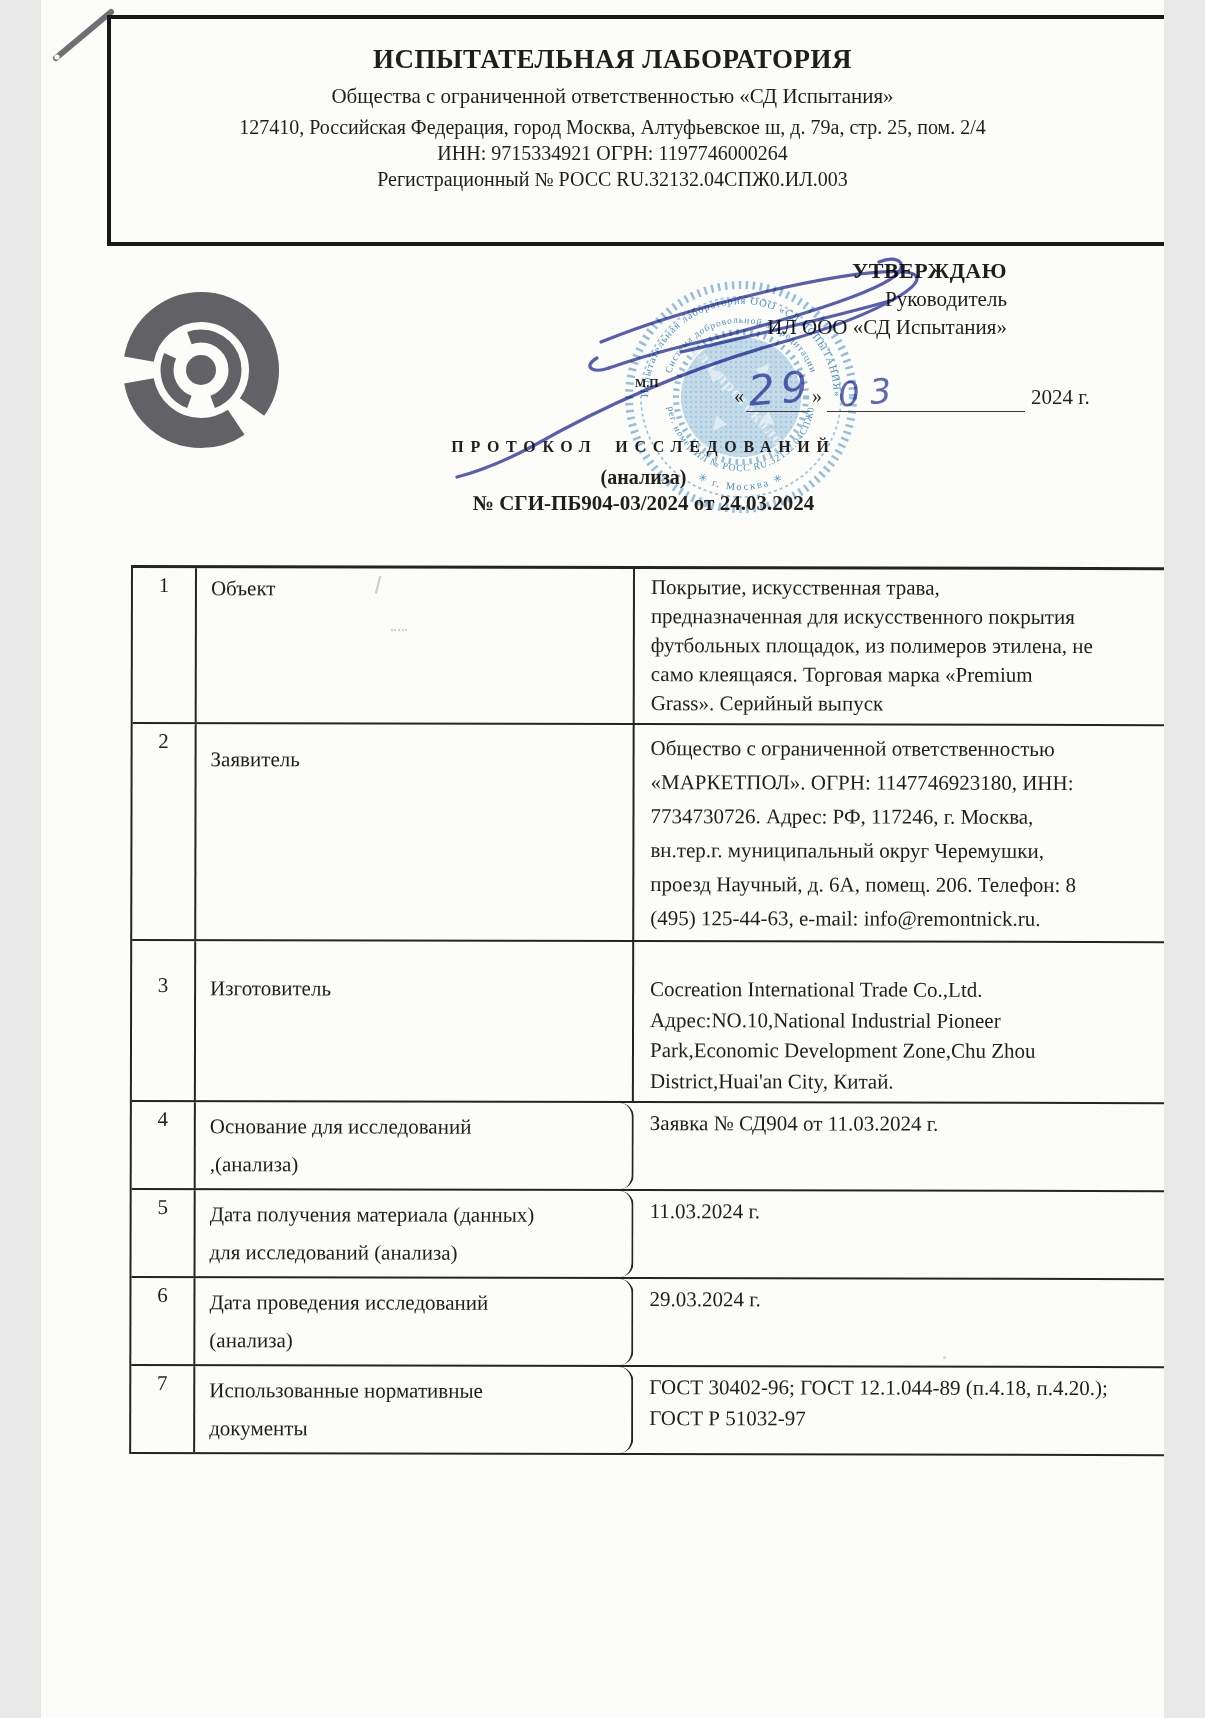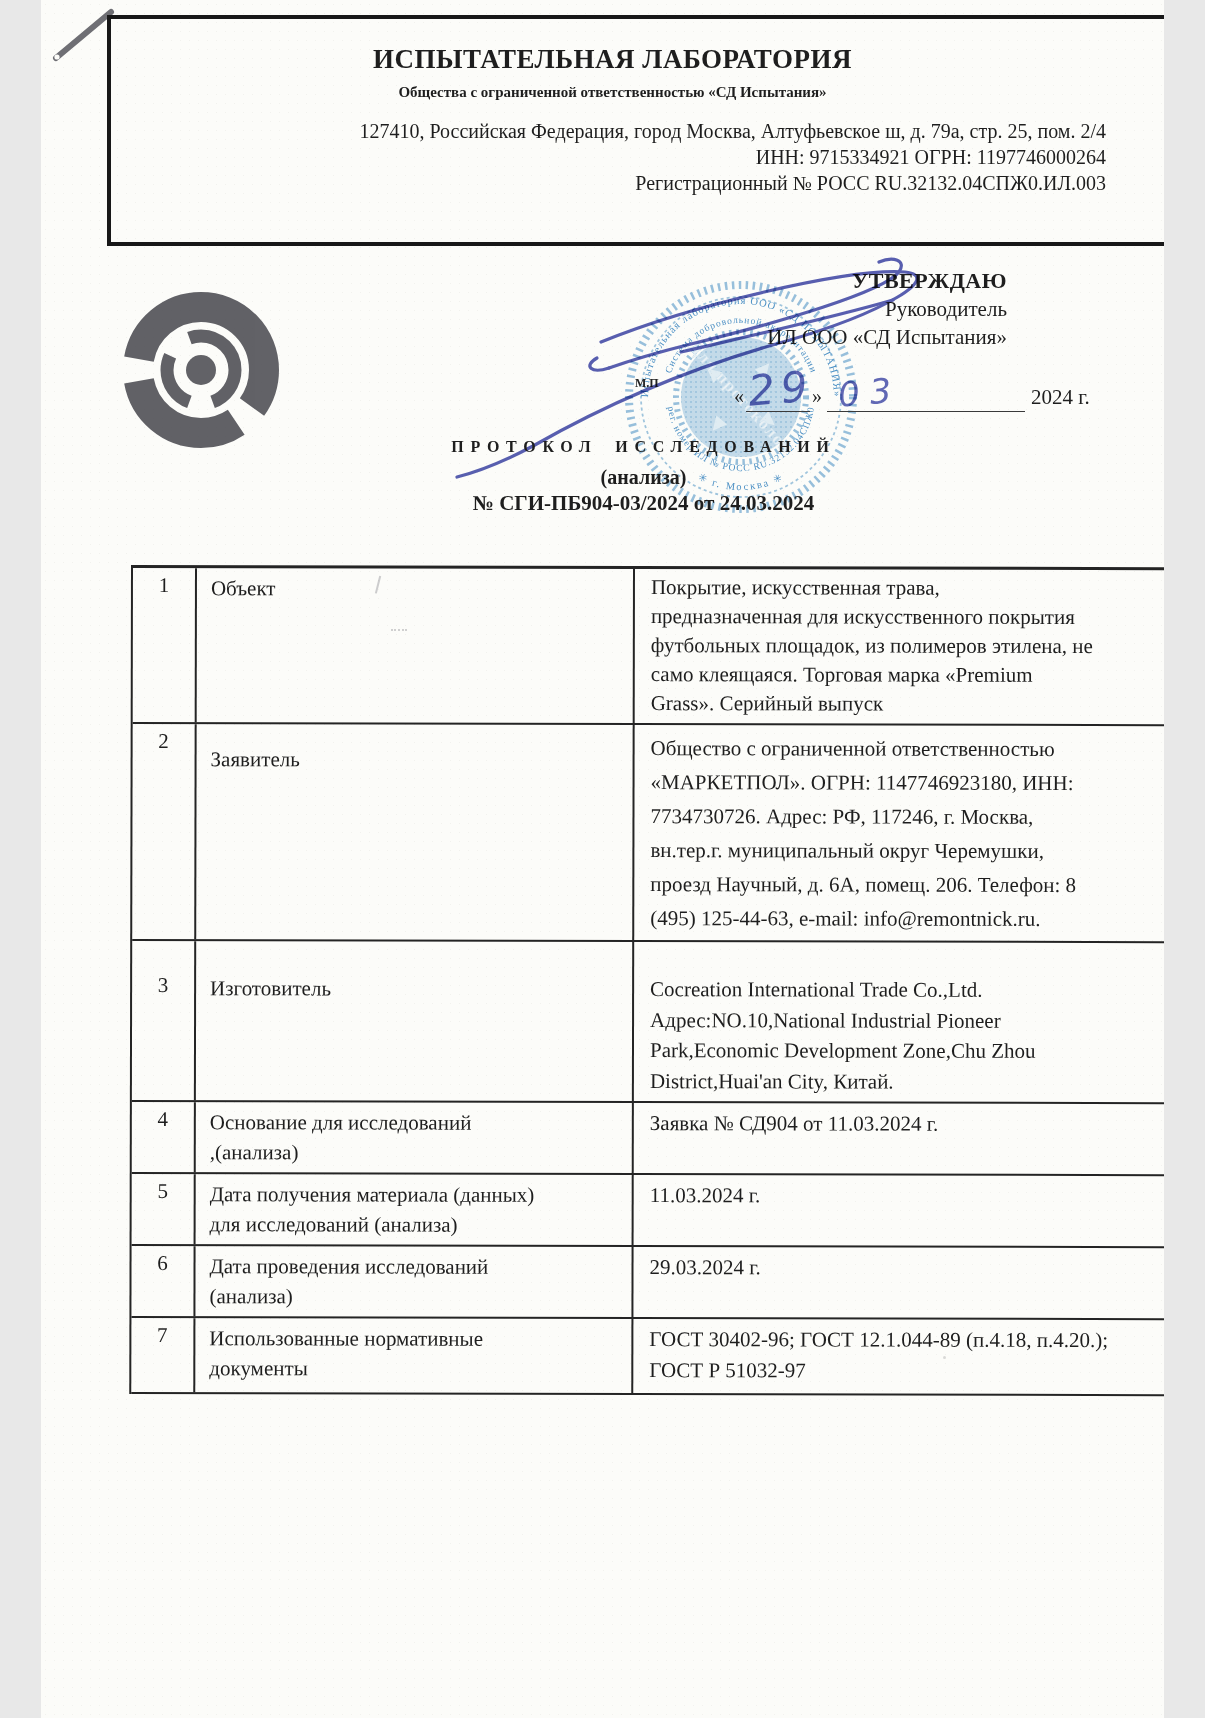--- a/index.html
+++ b/index.html
@@ -12,29 +12,29 @@
     font-family:"Liberation Serif", serif;
     color:#1e1e1e;
   }
   
   .header-box{
     position:absolute;left:66px;top:15px;width:1115px;height:231px;
     border:4px solid #181818;box-sizing:border-box;
     text-align:center;padding:25px 112px 0 8px;
   }
   .hb-title{font-size:27px;font-weight:bold;letter-spacing:.5px;margin-bottom:9px;}
-  .hb-sub{font-size:15px;font-weight:bold;margin-bottom:17px;}
-  .hb-line{font-size:20px;line-height:26px;text-align:right;}
+  .hb-sub{font-size:21px;font-weight:normal;margin-bottom:5px;}
+  .hb-line{font-size:20px;line-height:26px;}
   
   .pen-mark{position:absolute;left:0;top:0;}
   
   .logo{position:absolute;left:76px;top:288px;}
   
   .approval{position:absolute;top:257px;right:157px;text-align:right;line-height:28px;}
-  .ap-head{font-size:22px;font-weight:bold;letter-spacing:.5px;margin-top:10px;}
+  .ap-head{font-size:22px;font-weight:bold;letter-spacing:.5px;}
   .ap-line{font-size:21px;}
   
   .dl{position:absolute;top:385px;height:28px;font-size:20px;}
   .dl-blank{border-bottom:1.6px solid #3a3a3a;position:absolute;top:385px;height:26px;}
   .q-open{left:693px;}
   .blank-day{left:705px;width:64px;}
   .q-close{left:771px;}
   .blank-month{left:786px;width:198px;}
   .year{left:990px;font-size:21px;}
   .hand{position:absolute;color:#3a43a8;font-style:italic;font-family:"DejaVu Sans",sans-serif;
@@ -58,21 +58,21 @@
     transform:rotate(.12deg);transform-origin:left top;}
   .trow{display:flex;border-bottom:2px solid #242424;font-size:21px;}
   .c-num{flex:0 0 64px;border-right:2px solid #242424;text-align:center;padding-top:5px;box-sizing:border-box;}
   .c-label{flex:0 0 438px;border-right:2px solid #242424;padding:5px 26px 5px 14px;
     box-sizing:border-box;line-height:31px;white-space:pre-line;}
   .c-value{flex:1;padding:5px 22px 5px 16px;box-sizing:border-box;white-space:pre-line;line-height:31px;}
   .r1{min-height:148px;} .r1 .c-value{line-height:29px;padding-top:4px;}
   .r2{min-height:214px;} .r2 .c-value{line-height:34px;padding-top:6px;} .r2 .c-label{padding-top:20px;}
   .r3{min-height:152px;} .r3 .c-value,.r3 .c-label,.r3 .c-num{padding-top:32px;} .r3 .c-value{line-height:30.5px;}
   .r4{min-height:60px;} .r5{min-height:60px;} .r6{min-height:60px;} .r7{min-height:74px;}
-  .r4 .c-label,.r5 .c-label,.r6 .c-label,.r7 .c-label{line-height:30px;}
+  .r4 .c-label,.r5 .c-label,.r6 .c-label,.r7 .c-label{line-height:38px;border-radius:14px;}
   .r7 .c-value{line-height:31px;}
   
   .art1{position:absolute;left:336px;top:576px;width:3px;height:18px;
     border-left:2px solid rgba(115,115,122,.35);transform:rotate(14deg);}
   .art2{position:absolute;left:350px;top:626px;width:16px;height:3px;
     border-bottom:2px dotted rgba(115,115,122,.32);}
   .art3{position:absolute;left:902px;top:1356px;width:3px;height:3px;border-radius:50%;
     background:rgba(60,60,60,.18);}
 </style>
 </head>

